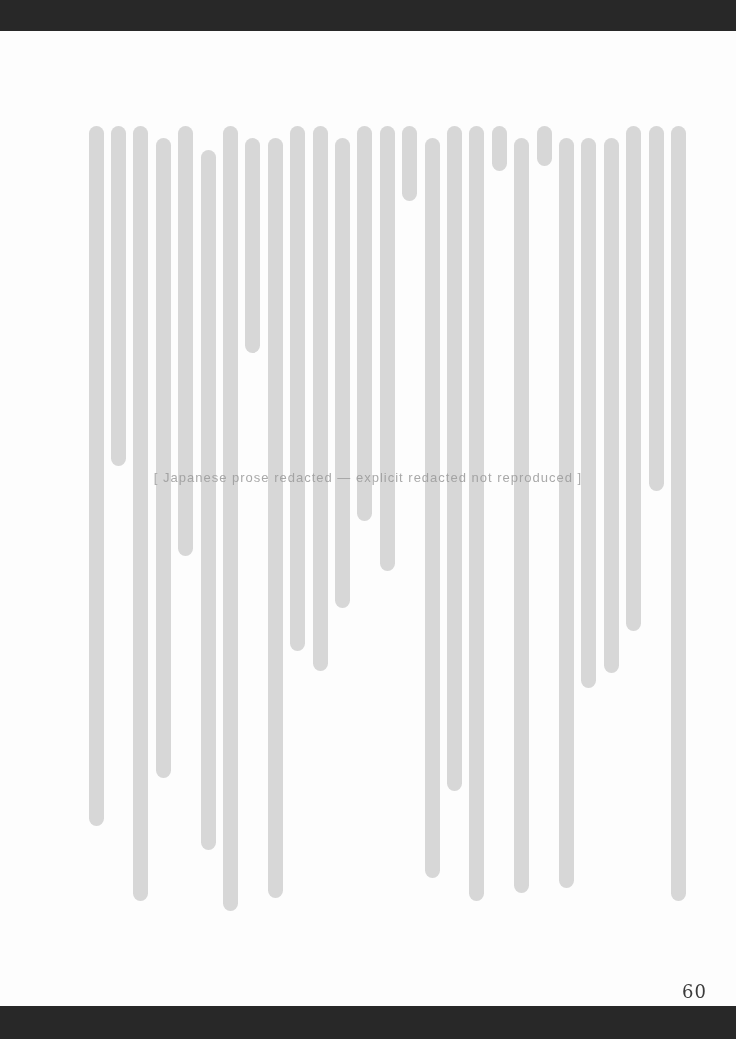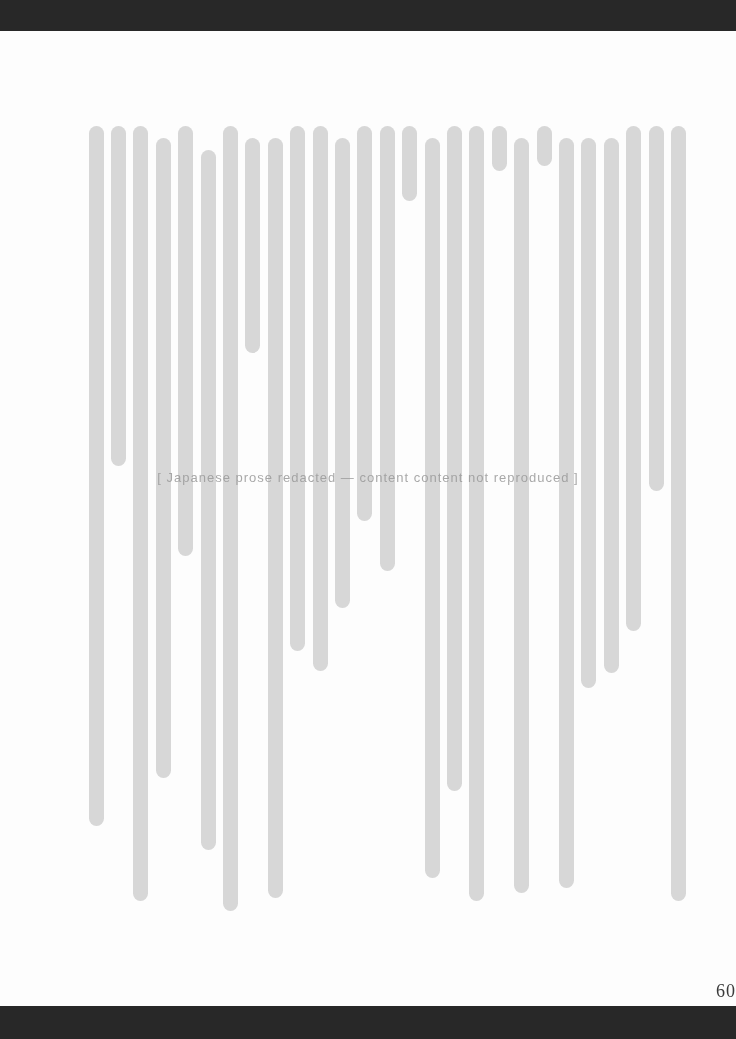--- a/index.html
+++ b/index.html
@@ -58,25 +58,24 @@
     font-size: 13px;
     letter-spacing: 1px;
     color: #9a9a9a;
     opacity: 0.85;
     pointer-events: none;
   }
 
   .page-number {
     position: absolute;
     top: 981px;
-    left: 716px;
+    left: 682px;
     font-size: 18px;
     color: #3a3a3a;
     letter-spacing: 1px;
-    font-family: Liberation Serif, serif;
   }
 </style>
 </head>
 <body>
 
 <div id="stage">
 
   <div class="scan-border top"></div>
 
   <div class="page-body">
@@ -105,19 +104,19 @@
         <div class="text-column" style="right: 448px; top: 10px; height: 785px;"></div>
         <div class="text-column" style="right: 470.4px; top: 34px; height: 700px;"></div>
         <div class="text-column" style="right: 492.8px; top: 10px; height: 430px;"></div>
         <div class="text-column" style="right: 515.2px; top: 22px; height: 640px;"></div>
         <div class="text-column" style="right: 537.6px; top: 10px; height: 775px;"></div>
         <div class="text-column" style="right: 560px; top: 10px; height: 340px;"></div>
         <div class="text-column" style="right: 582.4px; top: 10px; height: 700px;"></div>
       </div>
   </div>
 
-  <div class="redaction-note">[ Japanese prose redacted — content content not reproduced ]</div>
+  <div class="redaction-note">[ Japanese prose redacted — explicit redacted not reproduced ]</div>
 
   <div class="page-number">60</div>
 
   <div class="scan-border bottom"></div>
 
 </div>
 
 </body></html>

